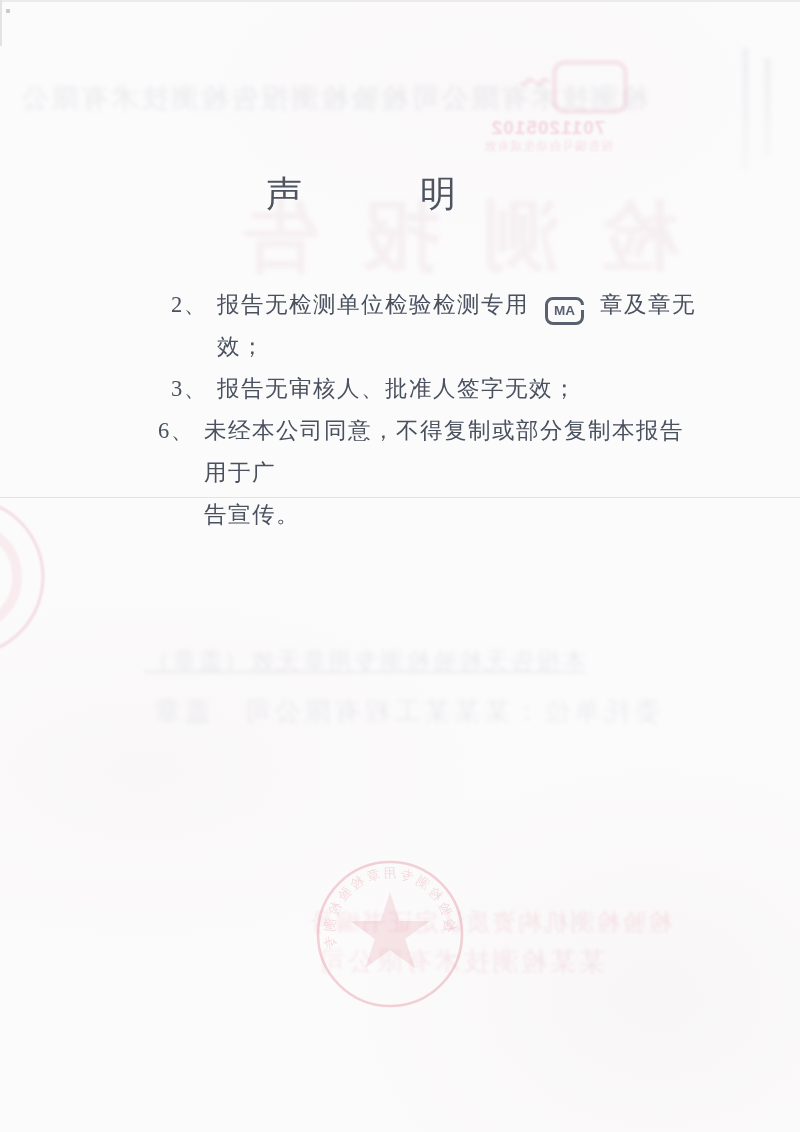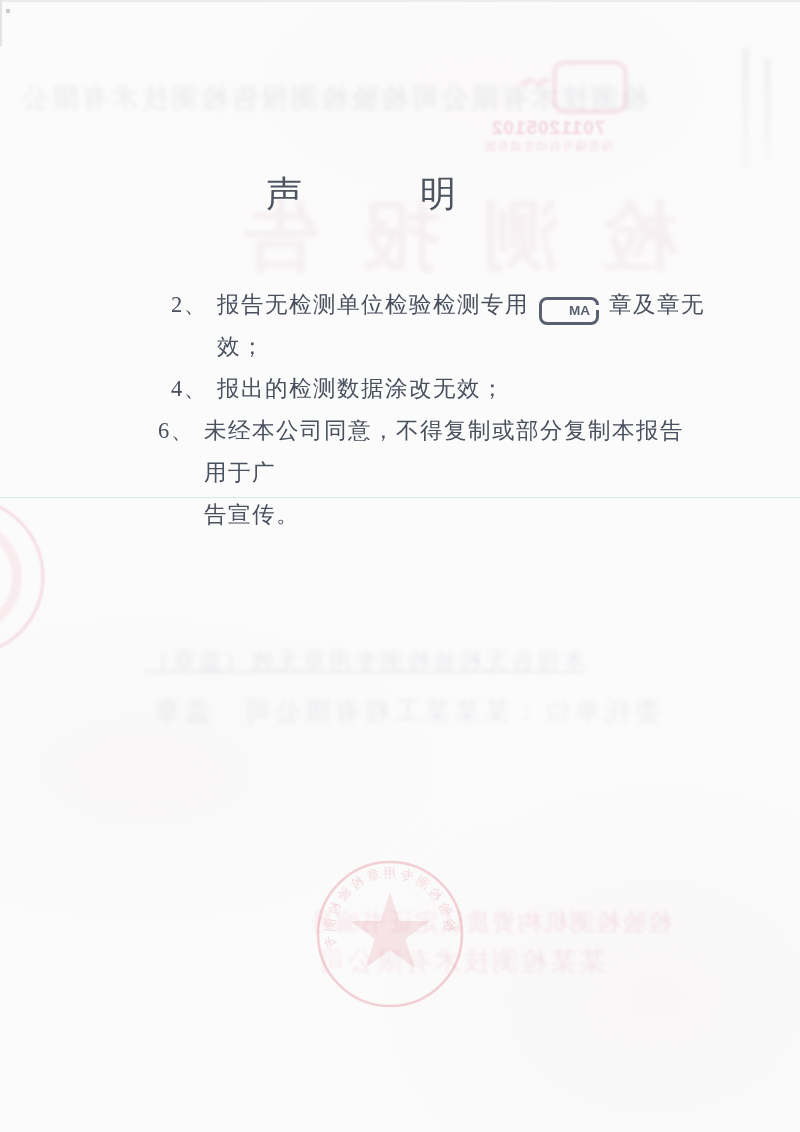--- a/index.html
+++ b/index.html
@@ -91,21 +91,21 @@
   }
   .item{padding-left:46px;text-indent:-46px;}
   .item.indent{margin-left:13px;}
   .item .num{display:inline-block;width:46px;text-indent:0;}
   .cma{
     position:relative;display:inline-block;vertical-align:-3px;
     width:33px;height:22px;line-height:22px;text-align:center;
     border:3px solid #596070;border-radius:8px;
     font-family:"Liberation Sans","DejaVu Sans",sans-serif;
     font-weight:bold;font-size:13.5px;letter-spacing:0;color:#596070;
-    text-indent:0;margin:0 10px;padding-left:21px;
+    text-indent:0;margin:0 16px;
   }
   .cma::after{ 
     content:"";position:absolute;right:-4px;top:5px;width:5px;height:5px;background:#fcfbfc;
   }
 </style>
 </head>
 <body>
 
 <div class="page">
 
@@ -140,18 +140,18 @@
 
   <svg class="stamp stamp-left" viewBox="0 0 170 170">
     <circle cx="85" cy="85" r="78" fill="none" stroke="rgba(217,110,125,0.24)" stroke-width="2.6"></circle>
     <circle cx="85" cy="85" r="52" fill="none" stroke="rgba(217,110,125,0.10)" stroke-width="10"></circle>
   </svg>
 
   <div class="content">
     <div class="doc-title">声明</div>
     <div class="statement-list" id="statementList">
         <div class="item indent"><span class="num">2、</span>报告无检测单位检验检测专用<span class="cma">MA</span>章及章无效；</div>
-        <div class="item indent"><span class="num">4、</span>报出的检测数据涂改无效；</div>
+        <div class="item indent"><span class="num">3、</span>报告无审核人、批准人签字无效；</div>
         <div class="item"><span class="num">6、</span>未经本公司同意，不得复制或部分复制本报告用于广<br>告宣传。</div>
       </div>
   </div>
 
 </div>
 
 </body></html>

